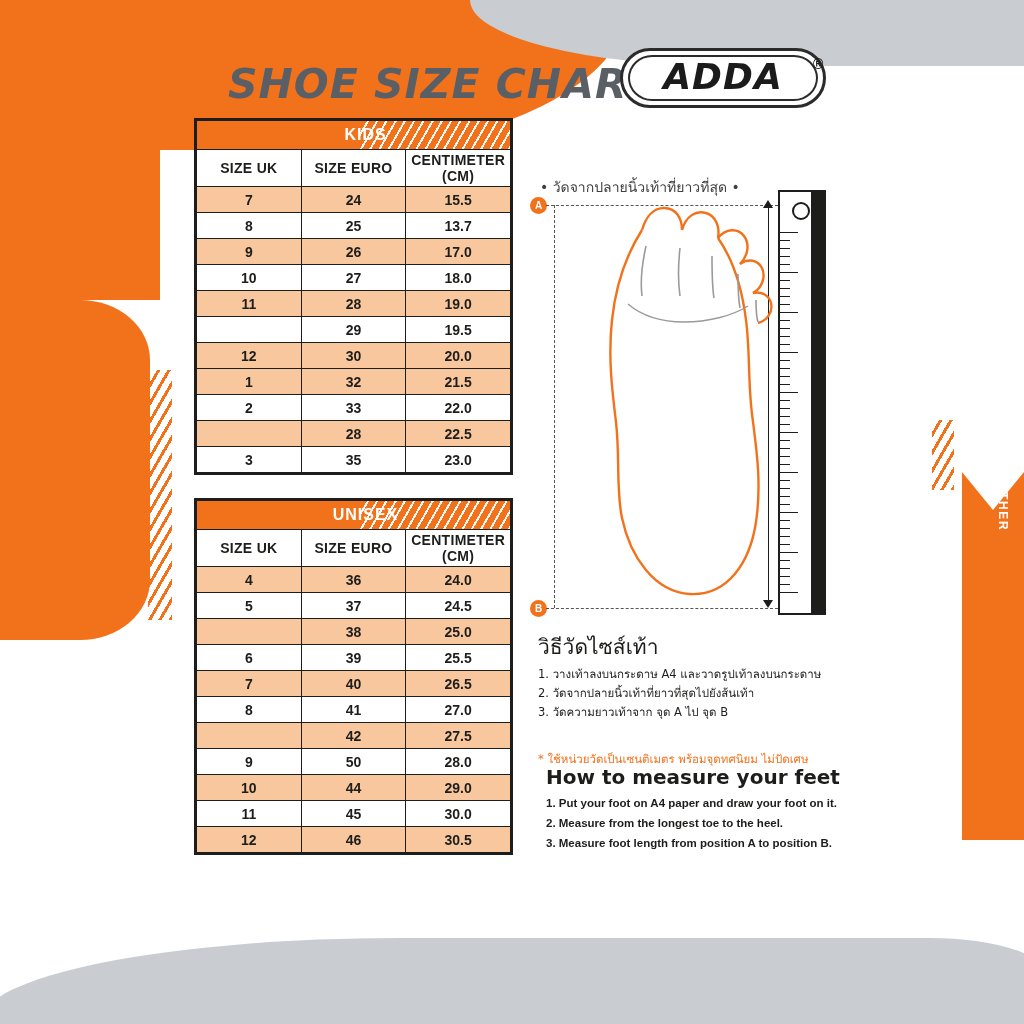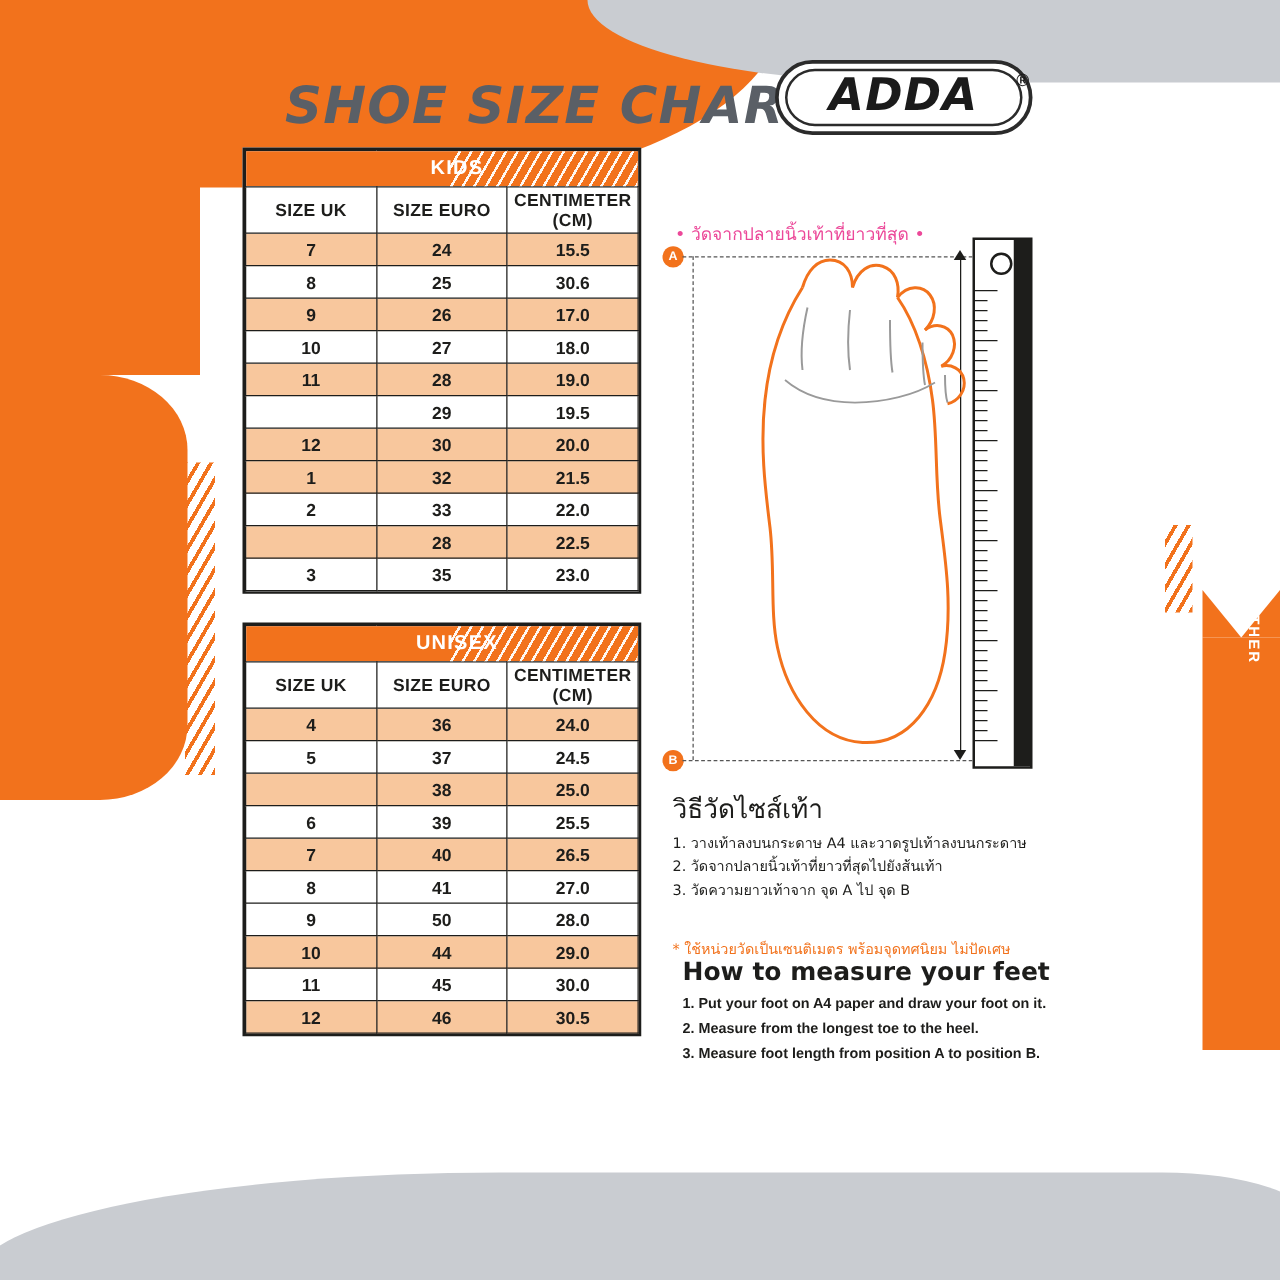--- a/index.html
+++ b/index.html
@@ -223,21 +223,21 @@
 
   #kids-table { left: 194px; top: 118px; }
   #unisex-table { left: 194px; top: 498px; }
 
   
   .measure-head {
     position: absolute;
     left: 540px;
     top: 176px;
     font-size: 14px;
-    color: #ec4899;
+    color: #404040;
     font-family: "DejaVu Sans", sans-serif;
   }
   .foot-area {
     position: absolute;
     left: 528px;
     top: 190px;
     width: 310px;
     height: 430px;
   }
   .badge {
@@ -385,21 +385,21 @@
           </td>
         </tr>
         <tr class="row-alt">
           <td>7</td>
           <td>24</td>
           <td>15.5</td>
         </tr>
         <tr class="row-white">
           <td>8</td>
           <td>25</td>
-          <td>30.6</td>
+          <td>13.7</td>
         </tr>
         <tr class="row-alt">
           <td>9</td>
           <td>26</td>
           <td>17.0</td>
         </tr>
         <tr class="row-white">
           <td>10</td>
           <td>27</td>
           <td>18.0</td>
@@ -482,20 +482,25 @@
         </tr>
         <tr class="row-alt">
           <td>7</td>
           <td>40</td>
           <td>26.5</td>
         </tr>
         <tr class="row-white">
           <td>8</td>
           <td>41</td>
           <td>27.0</td>
+        </tr>
+        <tr class="row-alt">
+          <td></td>
+          <td>42</td>
+          <td>27.5</td>
         </tr>
         <tr class="row-white">
           <td>9</td>
           <td>50</td>
           <td>28.0</td>
         </tr>
         <tr class="row-alt">
           <td>10</td>
           <td>44</td>
           <td>29.0</td>

